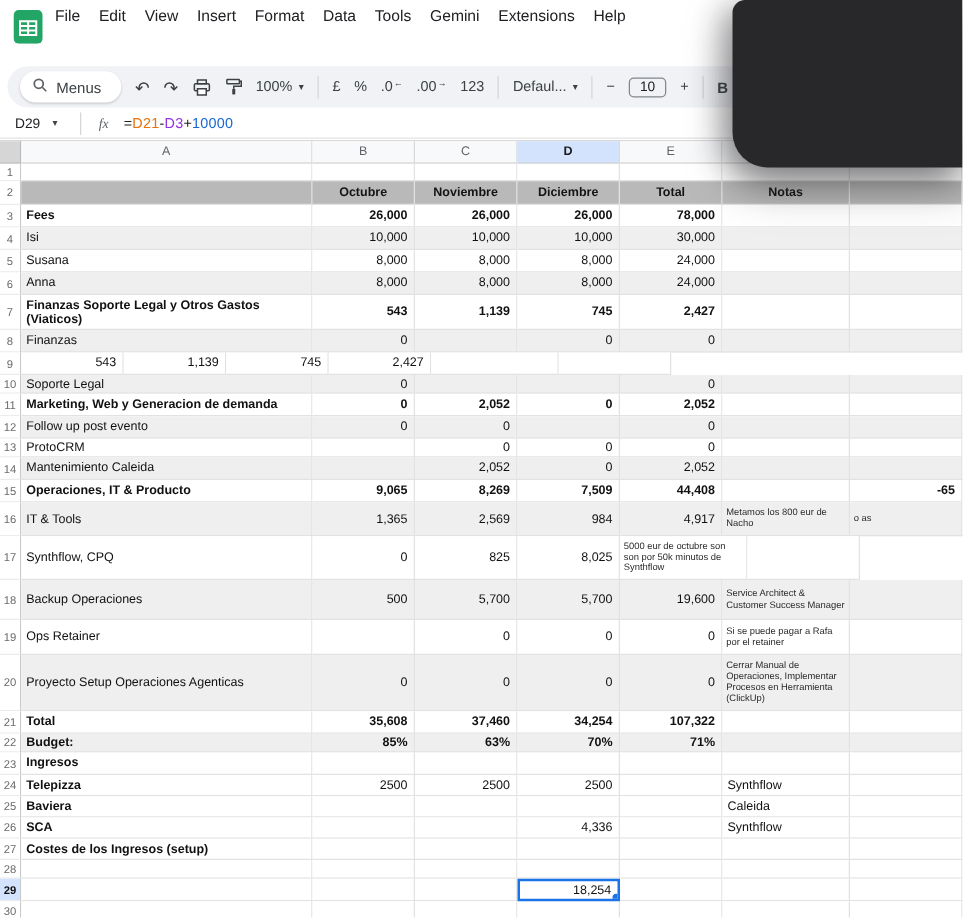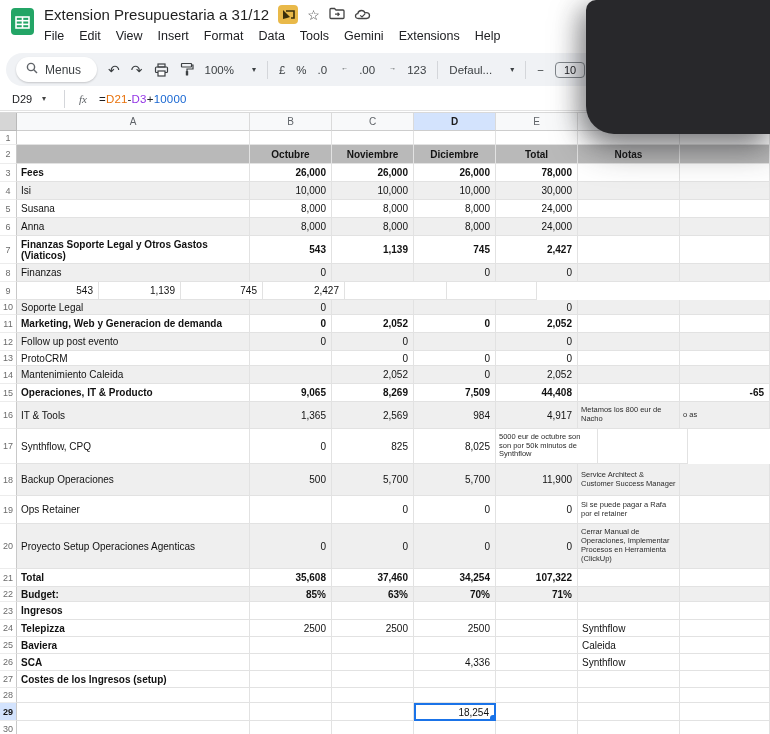--- a/index.html
+++ b/index.html
@@ -17,21 +17,21 @@
   .star { font-size:14px; color:#444; line-height:1; }
   .menurow { display:flex; gap:15px; margin-top:3px; font-size:12.5px; color:#202124; }
   .menurow span { cursor:default; }
 
   
   .toolbar { position:absolute; left:6px; top:53px; width:764px; height:33px; background:#f0f2f5;
     border-radius:18px; display:flex; align-items:center; padding:0 10px; gap:11px; }
   .menus-pill { background:#fff; border-radius:14px; height:25px; display:flex; align-items:center;
     gap:7px; padding:0 16px 0 10px; font-size:12px; color:#3c4043; box-shadow:0 1px 2px rgba(0,0,0,.18); }
   .tbi { font-size:14px; color:#3c4043; line-height:1; display:flex; align-items:center; }
-  .tbt { font-size:11.5px; color:#3c4043; display:flex; align-items:flex-start; gap:14px; }
+  .tbt { font-size:11.5px; color:#3c4043; display:flex; align-items:flex-start; gap:1px; }
   .caret { font-size:8px; color:#3c4043; margin-left:4px; align-self:center; }
   .tiny { font-size:7px; color:#3c4043; }
   .vd { width:1px; height:18px; background:#d4d6da; }
   .fontbox { border:1px solid #80868b; border-radius:4px; font-size:11px; padding:1px 8px; color:#202124; background:#fff0; }
   .boldbtn { font-weight:bold; font-size:12px; }
 
   
   .fbar { position:absolute; top:87px; left:0; width:770px; height:24px; background:#fff;
     display:flex; align-items:center; border-bottom:1px solid #e3e3e3; }
   .nbox { font-size:11px; color:#202124; padding-left:12px; width:42px; }
@@ -77,42 +77,20 @@
     <div class="logo">
       <svg width="27" height="27" viewBox="0 0 27 27">
         <rect x="2" y="0" width="23" height="27" rx="4" fill="#23a566"></rect>
         <rect x="7" y="9" width="13" height="11" fill="none" stroke="#fff" stroke-width="1.6"></rect>
         <line x1="7" y1="12.7" x2="20" y2="12.7" stroke="#fff" stroke-width="1.6"></line>
         <line x1="7" y1="16.4" x2="20" y2="16.4" stroke="#fff" stroke-width="1.6"></line>
         <line x1="13.5" y1="9" x2="13.5" y2="20" stroke="#fff" stroke-width="1.6"></line>
       </svg>
     </div>
     <div class="titleblock">
-      <div class="titlerow">
-        <span class="title">Extension Presupuestaria a 31/12</span>
-        <span class="hl-icon">
-          <svg width="13" height="12" viewBox="0 0 13 12">
-            <path d="M1 1 L8 8 L5 9 L1 10 Z" fill="#3a2f0b"></path>
-            <path d="M4 2 L12 2 L12 9 L9 9" fill="none" stroke="#3a2f0b" stroke-width="1.6"></path>
-          </svg>
-        </span>
-        <span class="star">☆</span>
-        <span>
-          <svg width="16" height="13" viewBox="0 0 16 13">
-            <path d="M1 2.5 Q1 1.5 2 1.5 L5.5 1.5 L7 3 L14 3 Q15 3 15 4 L15 10.5 Q15 11.5 14 11.5 L2 11.5 Q1 11.5 1 10.5 Z" fill="none" stroke="#444" stroke-width="1.3"></path>
-            <path d="M6 7.2 L10 7.2 M8.6 5.6 L10.2 7.2 L8.6 8.8" fill="none" stroke="#444" stroke-width="1.2"></path>
-          </svg>
-        </span>
-        <span>
-          <svg width="17" height="12" viewBox="0 0 17 12">
-            <path d="M4.5 10.5 Q1.5 10.5 1.5 8 Q1.5 5.8 3.8 5.6 Q4.3 2.5 7.5 2.5 Q10.2 2.5 11 5 Q11.5 4.7 12.3 4.7 Q15.5 4.7 15.5 7.6 Q15.5 10.5 12.5 10.5 Z" fill="none" stroke="#444" stroke-width="1.3"></path>
-            <path d="M6.2 7.4 L8 9 L11 5.8" fill="none" stroke="#444" stroke-width="1.2"></path>
-          </svg>
-        </span>
-      </div>
       <div class="menurow" id="menubar">
           <span>File</span>
           <span>Edit</span>
           <span>View</span>
           <span>Insert</span>
           <span>Format</span>
           <span>Data</span>
           <span>Tools</span>
           <span>Gemini</span>
           <span>Extensions</span>
@@ -363,21 +341,21 @@
           <div class="cell num" style="width: 82px;">8,025</div>
           <div class="cell lab note" style="width: 102px;">5000 eur de octubre son son por 50k minutos de Synthflow</div>
           <div class="cell lab note" style="width: 90px;"></div>
         </div>
         <div class="row" style="height: 32px;">
           <div class="rn">18</div>
           <div class="cell lab shade" style="width: 233px;">Backup Operaciones</div>
           <div class="cell num shade" style="width: 82px;">500</div>
           <div class="cell num shade" style="width: 82px;">5,700</div>
           <div class="cell num shade" style="width: 82px;">5,700</div>
-          <div class="cell num shade" style="width: 82px;">11,900</div>
+          <div class="cell num shade" style="width: 82px;">19,600</div>
           <div class="cell lab note shade" style="width: 102px;">Service Architect &amp; Customer Success Manager</div>
           <div class="cell lab note shade" style="width: 90px;"></div>
         </div>
         <div class="row" style="height: 28px;">
           <div class="rn">19</div>
           <div class="cell lab" style="width: 233px;">Ops Retainer</div>
           <div class="cell num" style="width: 82px;"></div>
           <div class="cell num" style="width: 82px;">0</div>
           <div class="cell num" style="width: 82px;">0</div>
           <div class="cell num" style="width: 82px;">0</div>

